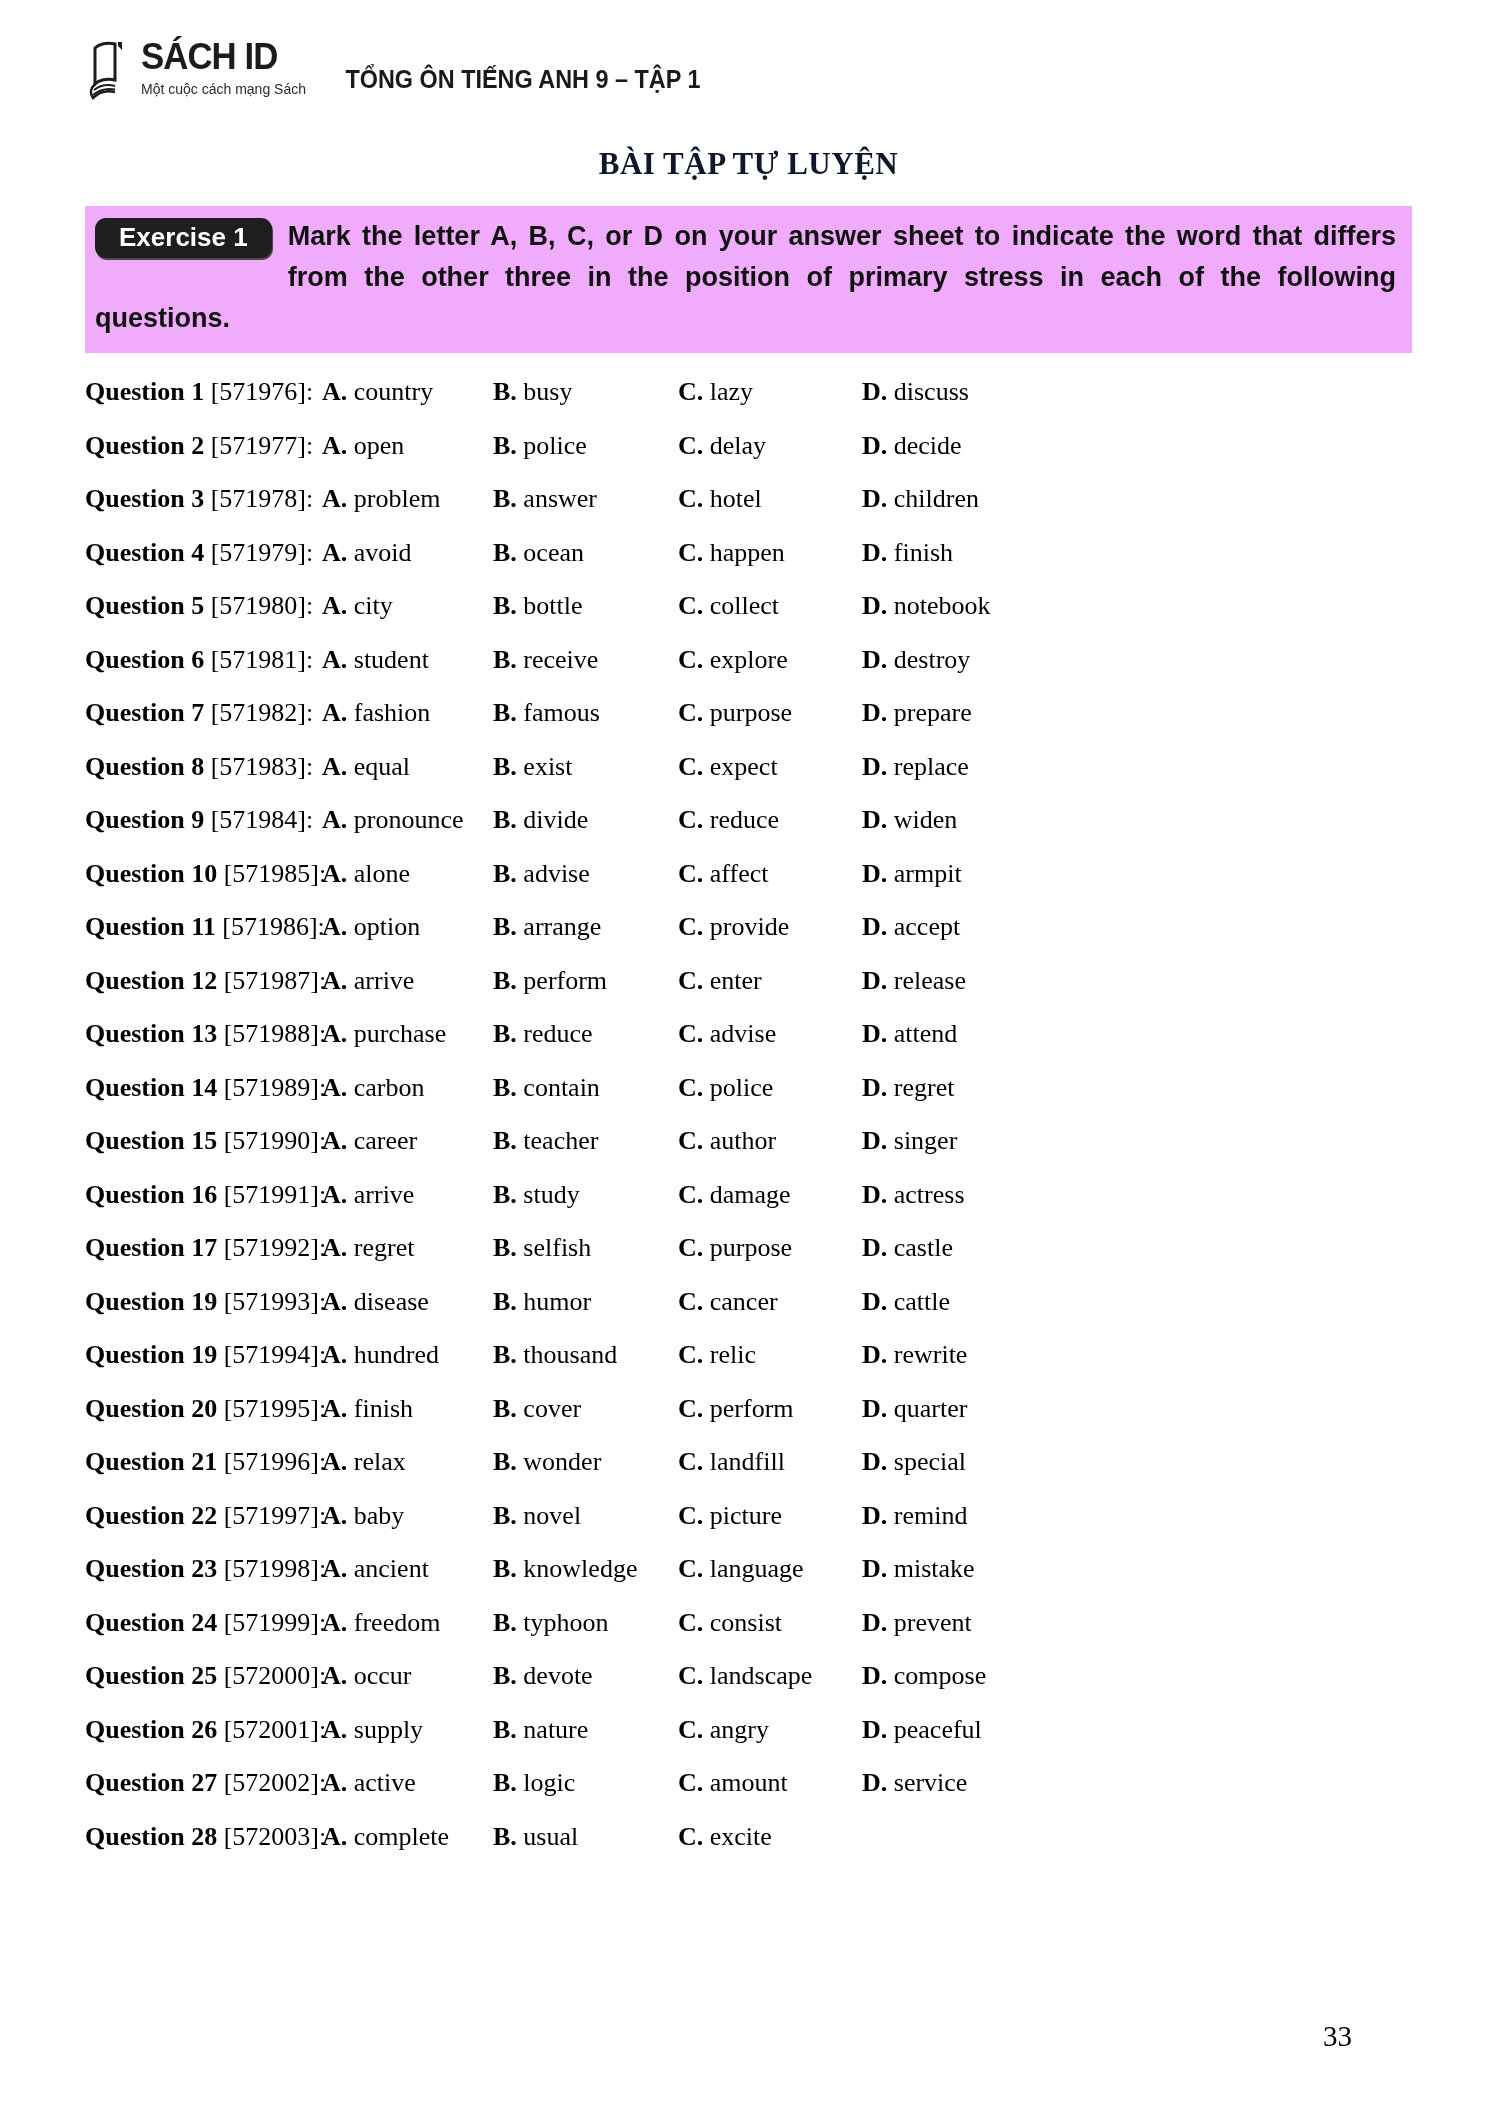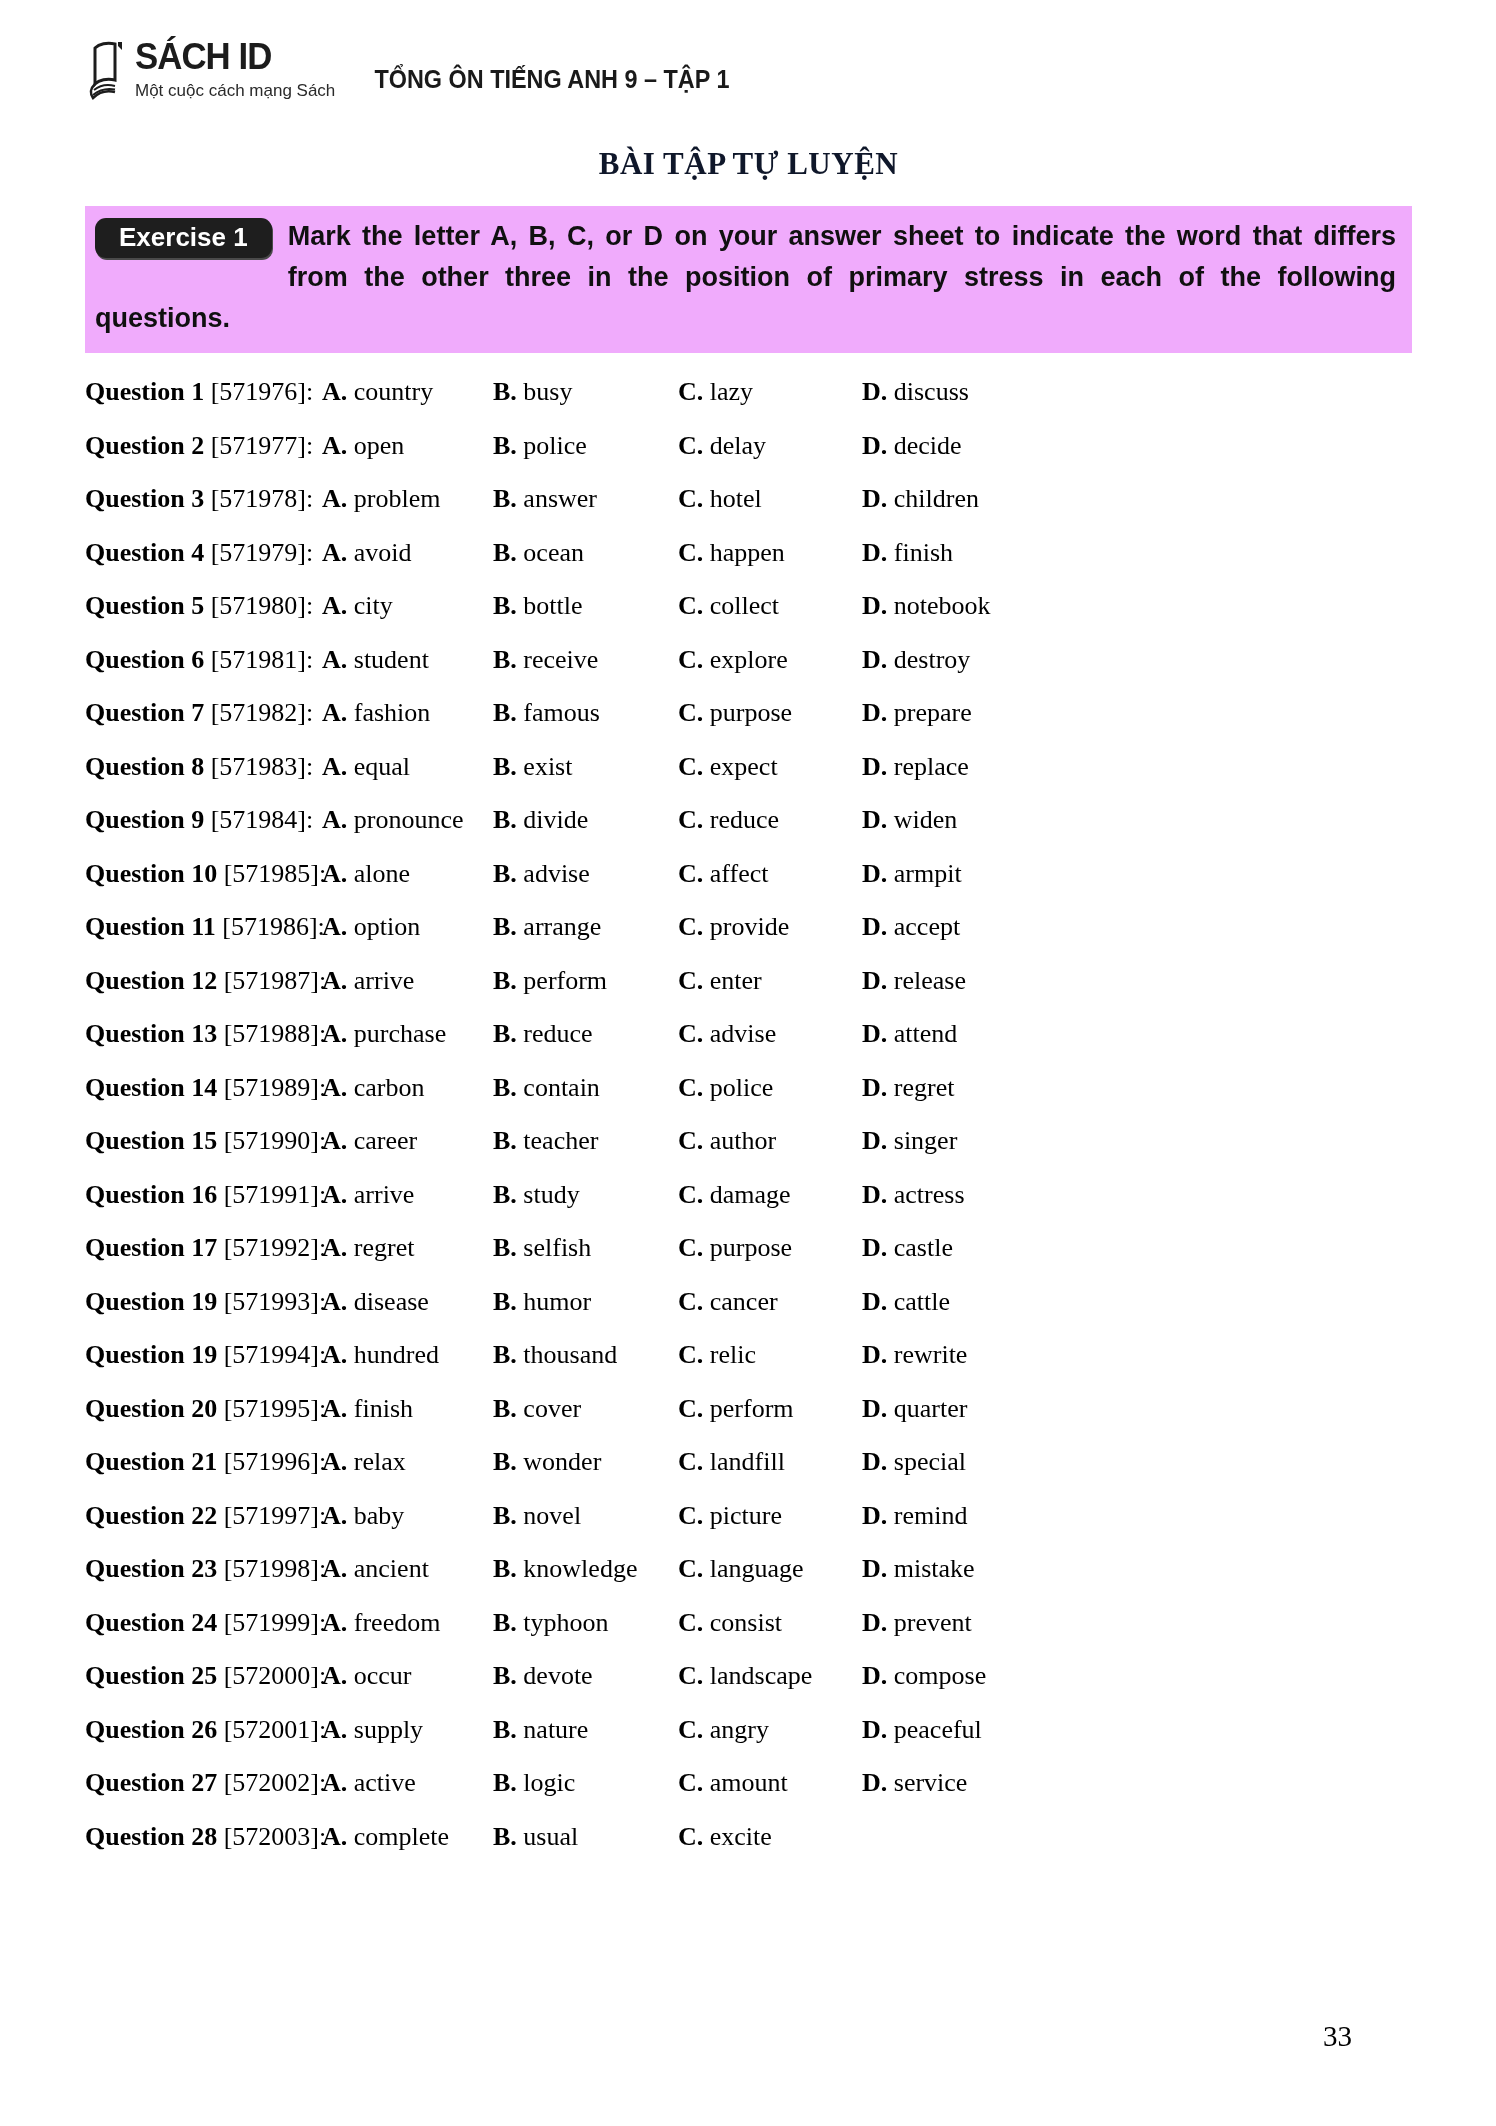--- a/index.html
+++ b/index.html
@@ -5,30 +5,30 @@
   html,body{margin:0;padding:0;background:#ffffff;}
   body{
     width:1496px;height:2126px;
     font-family:"Liberation Serif",serif;
     color:#000;position:relative;overflow:hidden;
   }
   .page{padding:36px 84px 0 85px;}
 
   
   .header{display:flex;align-items:flex-start;}
-  .logo{flex:0 0 212px;display:flex;align-items:flex-start;gap:0;}
+  .logo{flex:0 0 212px;display:flex;align-items:flex-start;gap:6px;}
   .logo-icon{width:50px;height:62px;flex:0 0 auto;margin-top:4px;}
   .logo-textcol{display:flex;flex-direction:column;}
   .logo-name{
     font-family:"Liberation Sans",sans-serif;font-weight:bold;
     font-size:37px;line-height:42px;letter-spacing:-1px;color:#1c1c1c;
     transform:scaleX(.94);transform-origin:left;white-space:nowrap;
   }
   .logo-tag{
-    font-family:"Liberation Sans",sans-serif;font-size:17px;color:#2a2a2a;
+    font-family:"Liberation Sans",sans-serif;font-size:14px;color:#2a2a2a;
     margin-top:3px;white-space:nowrap;
   }
   .header-right{flex:1;display:flex;flex-direction:row;}
   .book-title{
     font-family:"Liberation Sans",sans-serif;font-weight:bold;font-size:26px;
     text-align:right;color:#1a1a1a;line-height:30px;margin-top:28px;
     transform:scaleX(.9);transform-origin:right;white-space:nowrap;
   }
   .header-rule{
     margin-top:9px;height:4px;

